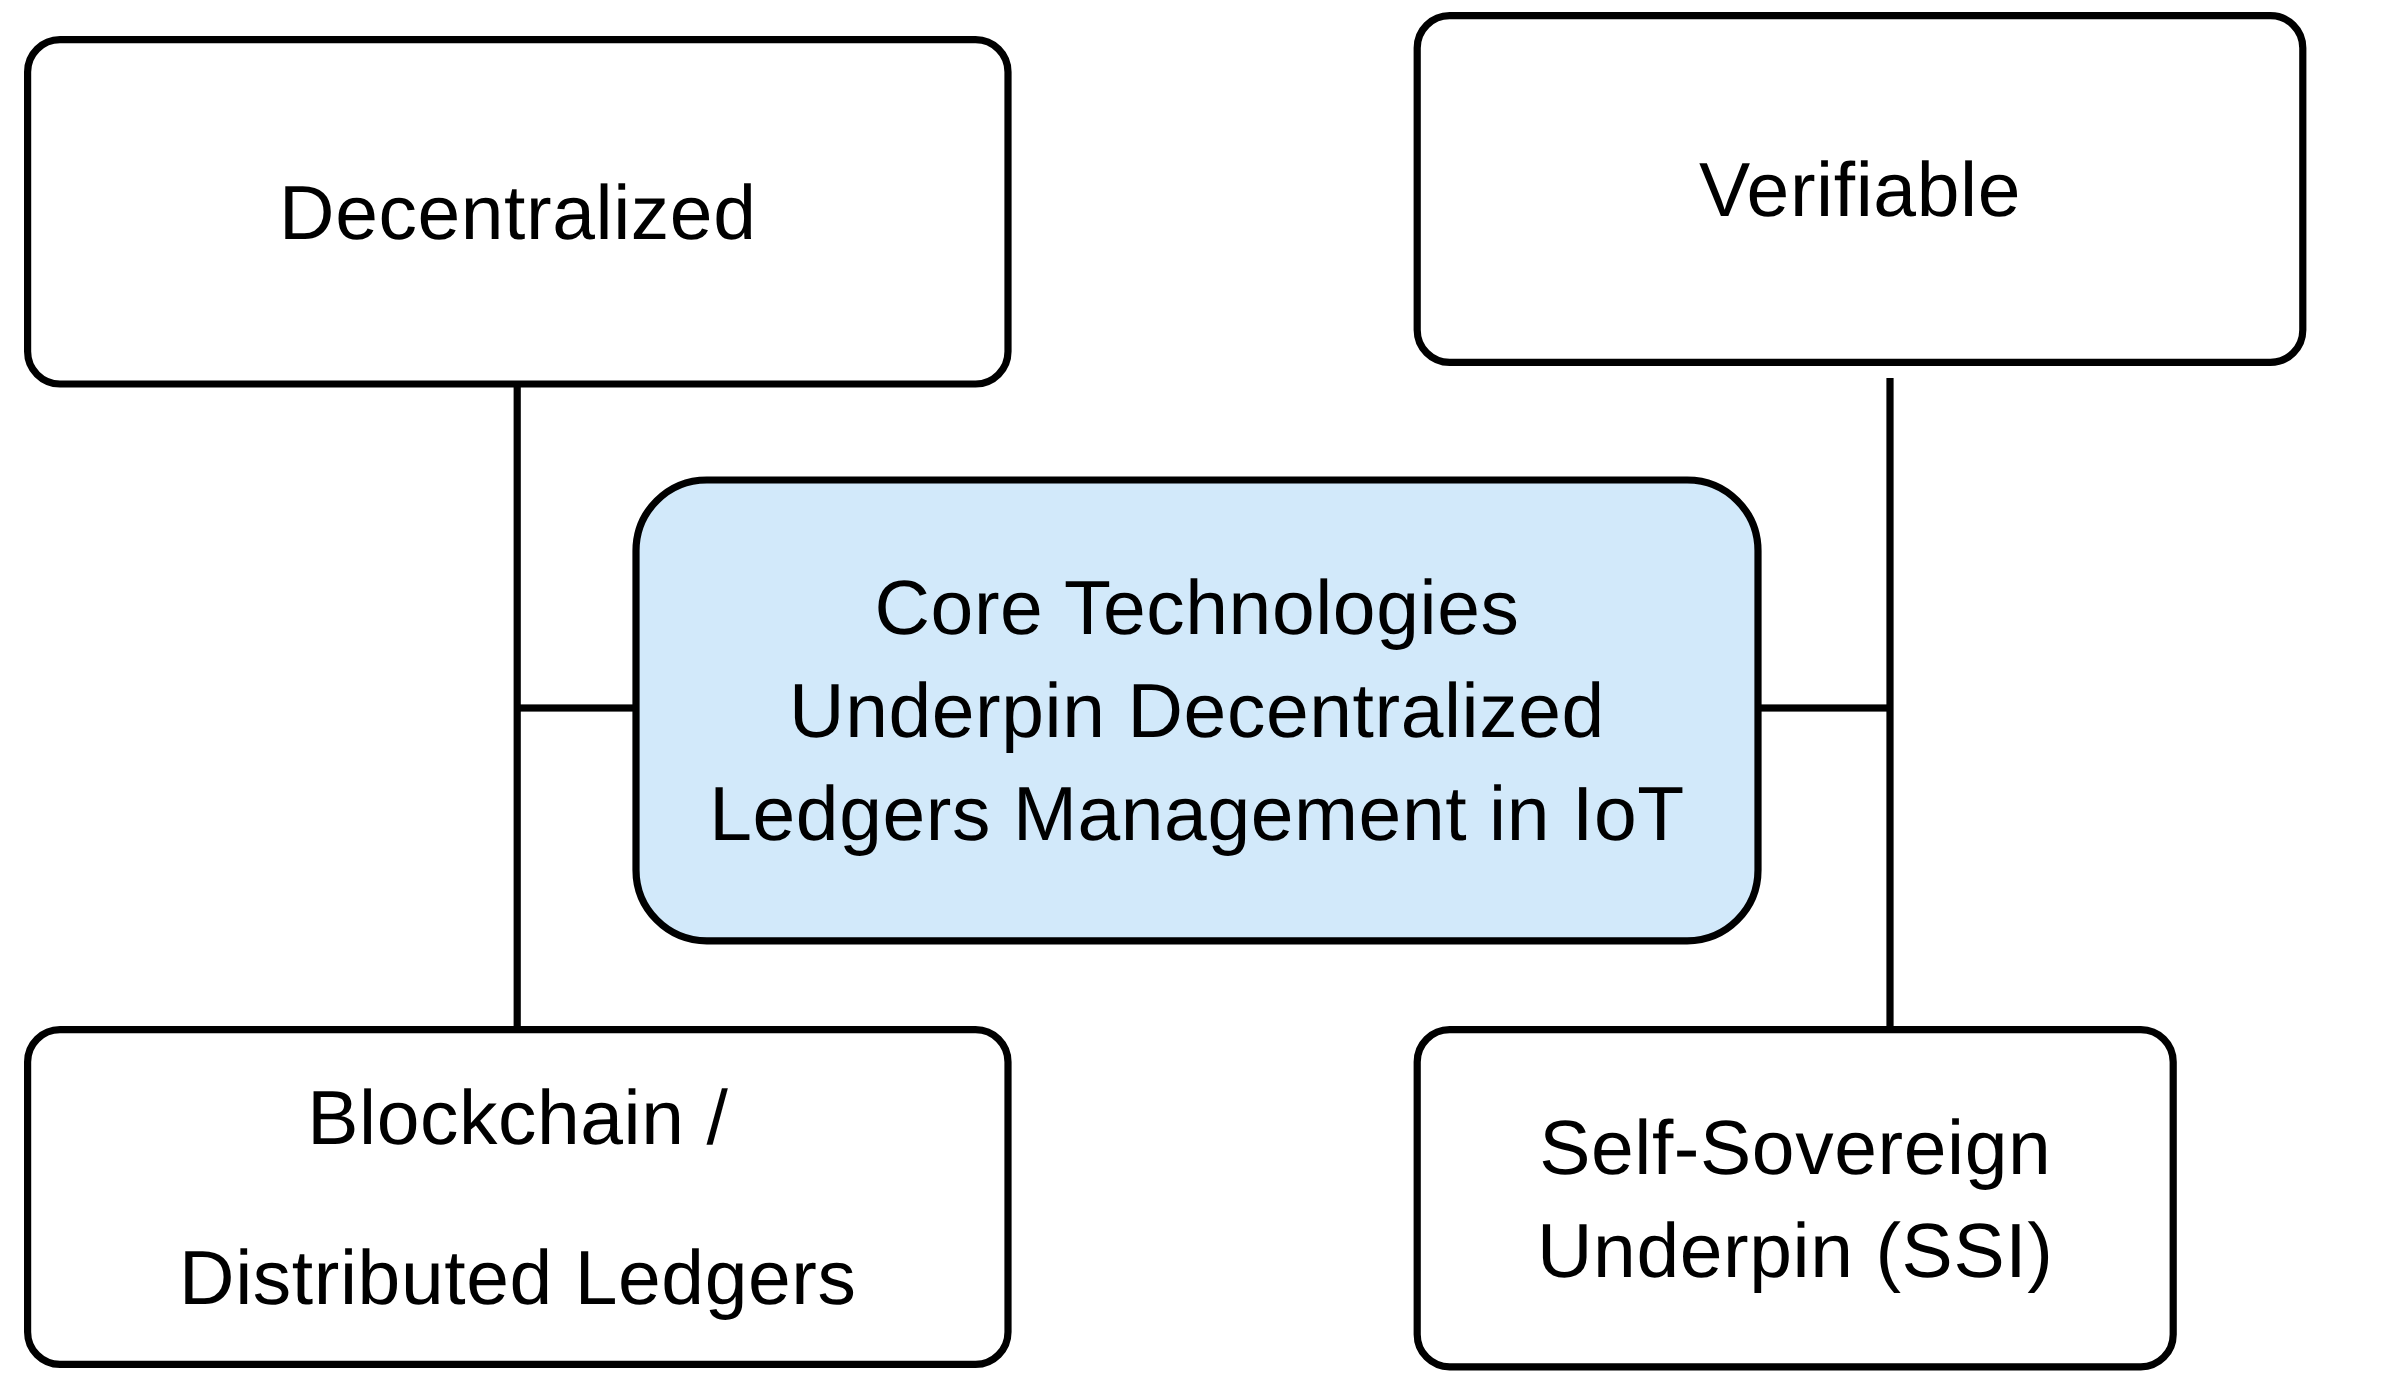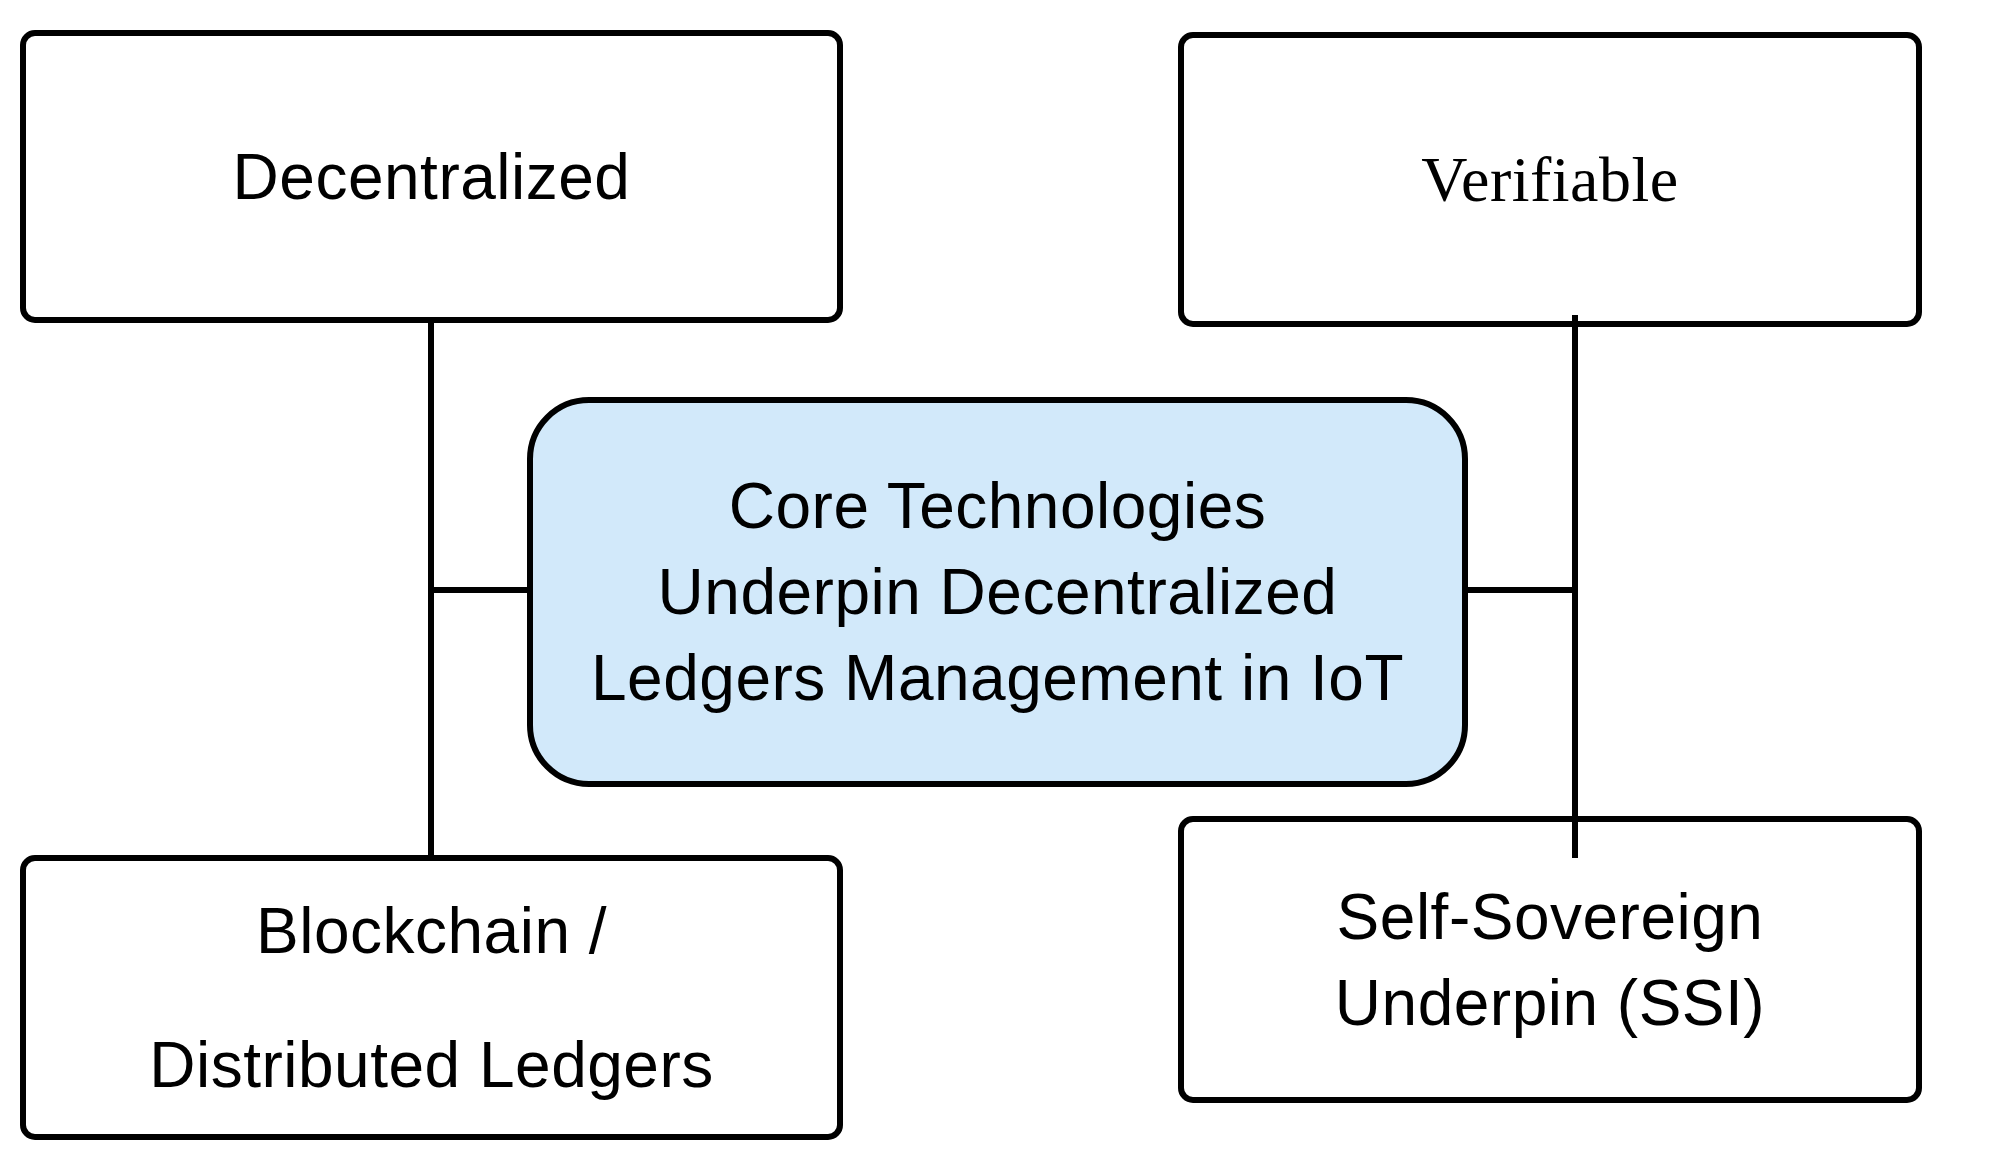--- a/index.html
+++ b/index.html
@@ -13,40 +13,40 @@
     height: 1166px;
     background: #ffffff;
     font-family: "Liberation Sans", sans-serif;
     color: #000000;
     overflow: hidden;
   }
   .node {
     position: absolute;
     box-sizing: border-box;
     border: 6px solid #000000;
-    border-radius: 15px;
+    border-radius: 30px;
     background: #ffffff;
     display: flex;
     flex-direction: column;
     justify-content: center;
     align-items: center;
     text-align: center;
     font-size: 64px;
     line-height: 86px;
     letter-spacing: 0.5px;
   }
   .node .label-line {
     white-space: nowrap;
   }
   #node-dids       { left: 20px;   top: 30px;  width: 823px; height: 293px; }
-  #node-vcs        { left: 1178px; top: 32px;  width: 744px; height: 295px; font-family: Liberation Serif, serif; }
+  #node-vcs        { left: 1178px; top: 10px;  width: 744px; height: 295px; }
   #node-core       { left: 527px;  top: 397px; width: 941px; height: 390px;
                      border-radius: 62px; }
   #node-blockchain { left: 20px;   top: 855px; width: 823px; height: 285px; gap: 48px; }
-  #node-ssi        { left: 1178px; top: 816px; width: 744px; height: 287px; }
+  #node-ssi        { left: 1178px; top: 855px; width: 636px; height: 287px; }
 
   .edge {
     position: absolute;
     background: #000000;
   }
   #edge-left-vertical    { left: 428px;  top: 320px; width: 6px;   height: 538px; }
   #edge-right-vertical   { left: 1572px; top: 315px; width: 6px;   height: 543px; }
   #edge-left-horizontal  { left: 430px;  top: 587px; width: 102px; height: 6px; }
   #edge-right-horizontal { left: 1463px; top: 587px; width: 112px; height: 6px; }
 </style>

